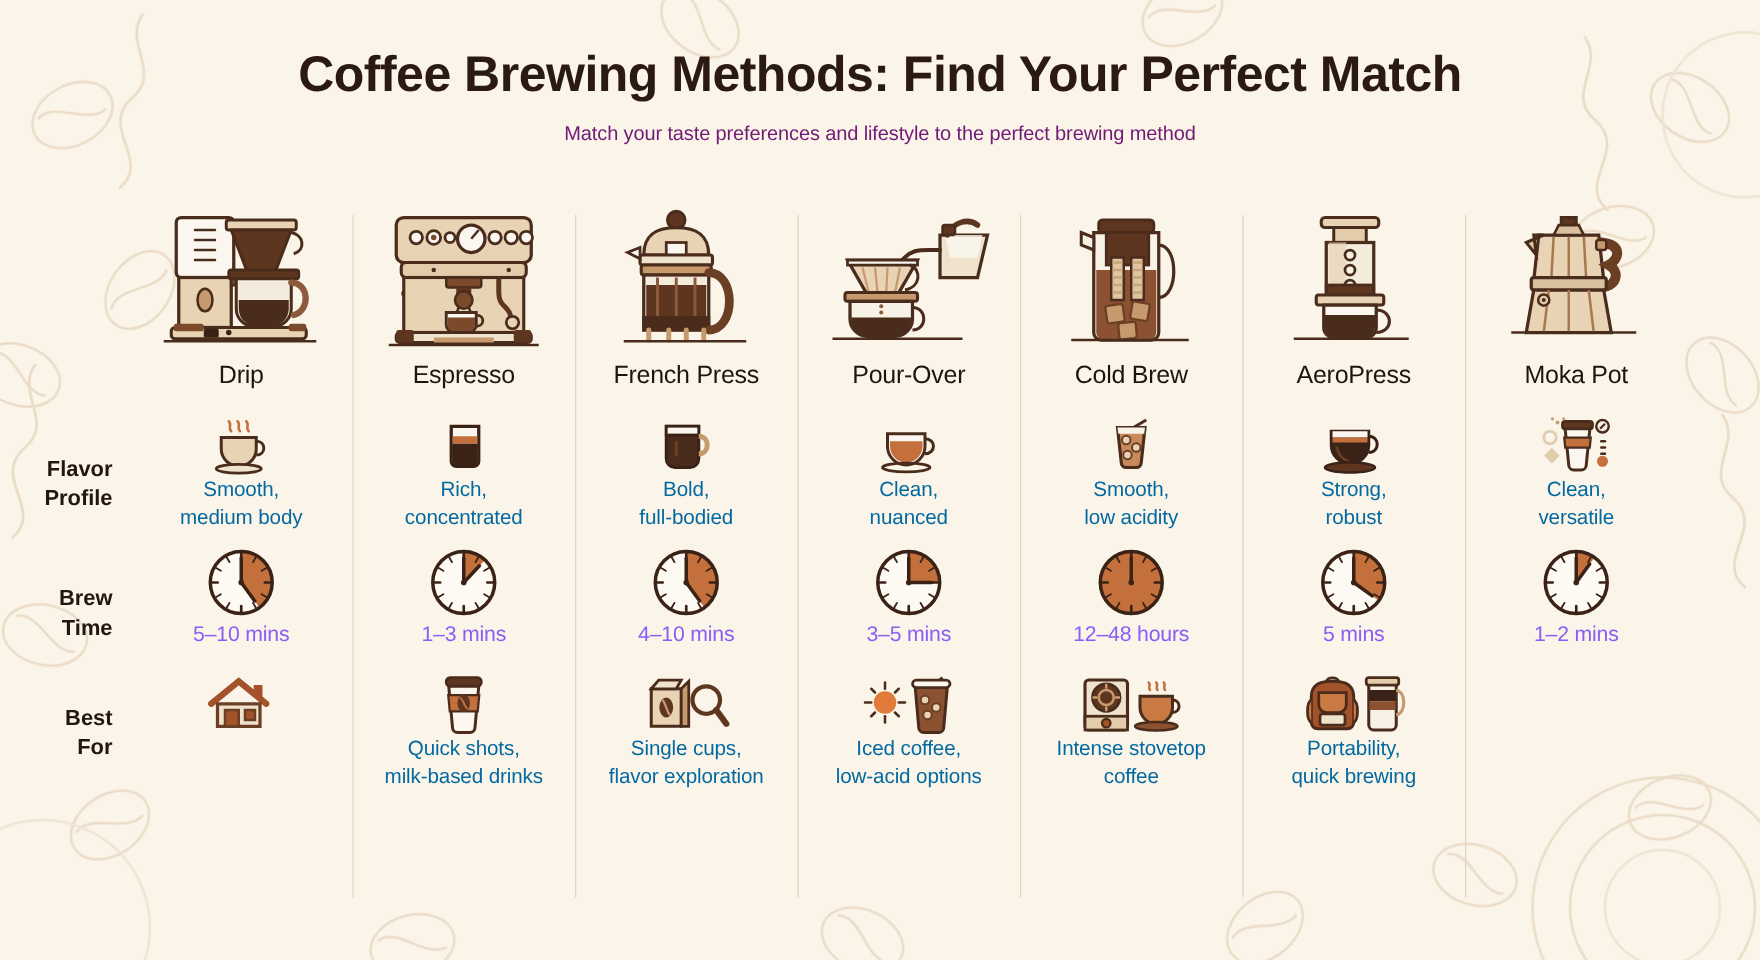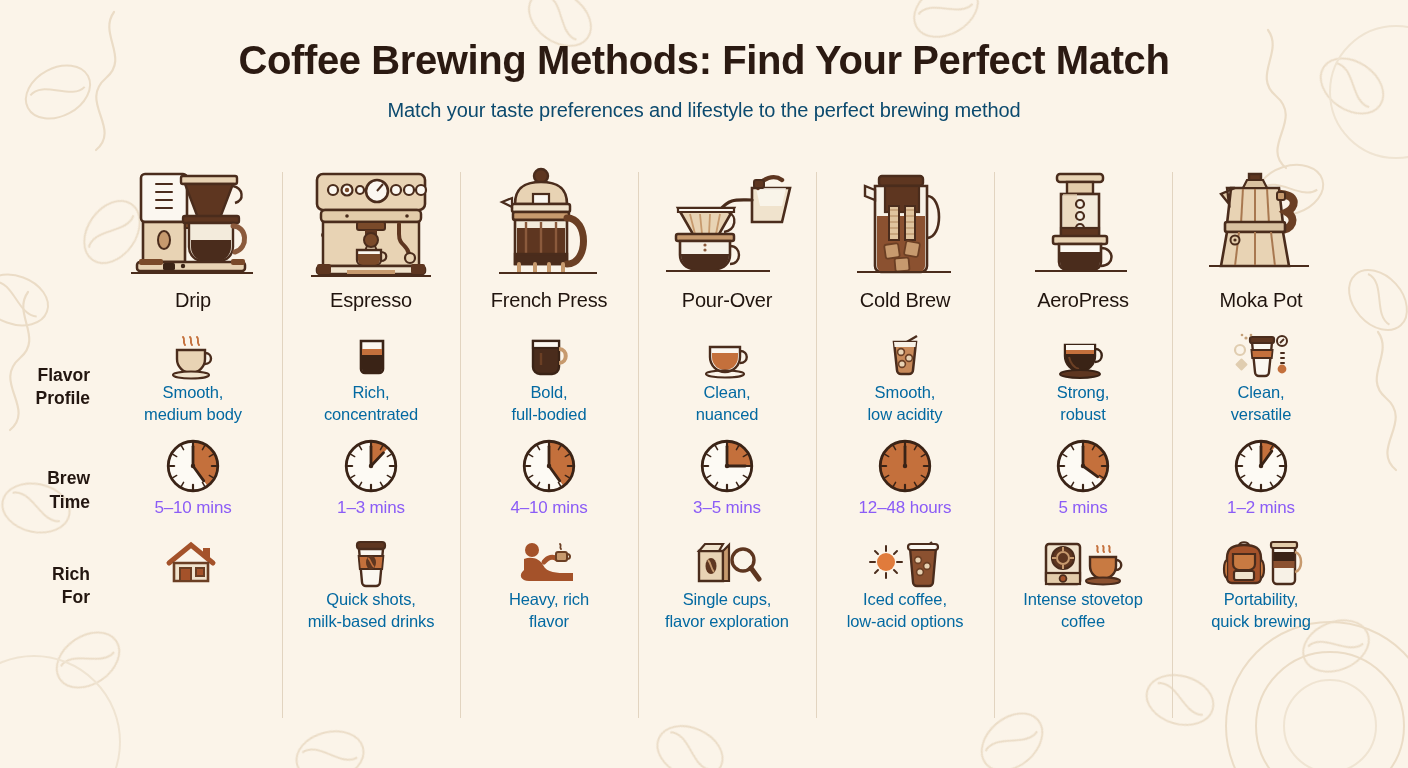--- a/index.html
+++ b/index.html
@@ -28,22 +28,22 @@
 
   
   .header { text-align: center; padding-top: 38px; }
   .title {
     font-size: 40px;
     font-weight: bold;
     color: #2B1A12;
     letter-spacing: -0.4px;
   }
   .subtitle {
-    font-size: 20px;
-    color: #0c4a6e;
+    font-size: 16px;
+    color: #701a75;
     margin-top: 16px;
     letter-spacing: -0.1px;
   }
 
   
   .grid {
     position: absolute;
     left: 0; top: 166px;
     width: 1408px;
     height: 552px;
@@ -692,21 +692,21 @@
               <line x1="26" y1="26" x2="26" y2="8" stroke="#3A2316" stroke-width="2.6" stroke-linecap="round"></line>
               <line x1="26" y1="26" x2="35.992349288972044" y2="12.246711095625894" stroke="#3A2316" stroke-width="2.6" stroke-linecap="round"></line>
               <circle cx="26" cy="26" r="2.1" fill="#3A2316"></circle>
             </svg>
           </div>
       <div class="timeval">1–2 mins</div>
     </div>
 
     <div></div>
 
-    <div class="rowlabel" style="white-space:pre-line; align-items:flex-start; padding-top:20px;">Rich
+    <div class="rowlabel" style="white-space:pre-line; align-items:flex-start; padding-top:20px;">Best
 For</div>
 
     <div class="cell">
       <div class="icon-box">
         <svg width="56" height="46" viewBox="0 0 56 46">
           <path d="M4 22 L26 4 L48 22" fill="none" stroke="#A4522A" stroke-width="5" stroke-linecap="round"></path>
           <rect x="38" y="7" width="7" height="10" fill="#A4522A"></rect>
           <path d="M9 22 h34 v18 h-34 z" fill="#F0E3CD" stroke="#6B3F24" stroke-width="2.6"></path>
           <rect x="15" y="27" width="11" height="13" fill="#A4522A" stroke="#6B3F24" stroke-width="2"></rect>
           <rect x="31" y="27" width="8" height="8" fill="#A4522A" stroke="#6B3F24" stroke-width="2"></rect>
@@ -721,34 +721,20 @@
           <path d="M9 9 h24 l-3 33 a4 4 0 0 1 -4 4 h-10 a4 4 0 0 1 -4 -4 z" fill="#FBF7F0" stroke="#4A2C1C" stroke-width="2.4"></path>
           <path d="M8.6 16 h24.8 l-1.2 13 h-22.4 z" fill="#C4703C" stroke="#4A2C1C" stroke-width="1.8"></path>
           <ellipse cx="21" cy="22.5" rx="5" ry="7" fill="#5E3620"></ellipse>
           <path d="M18 18 c3 2 3 7 6 9" fill="none" stroke="#C4703C" stroke-width="1.6"></path>
         </svg>
       </div>
       <div class="caption">Quick shots,
 milk-based drinks</div>
     </div>
 
-    <div class="cell">
-      <div class="icon-box">
-        <svg width="66" height="46" viewBox="0 0 66 46">
-          <circle cx="16" cy="9" r="7" fill="#A4522A"></circle>
-          <path d="M8 18 c8 -3 16 0 19 6 c4 8 14 8 24 8 h6 v8 h-44 c-8 0 -11 -6 -5 -11 z" fill="#A4522A"></path>
-          <path d="M28 21 c4 -5 9 -6 13 -3" fill="none" stroke="#A4522A" stroke-width="5" stroke-linecap="round"></path>
-          <rect x="40" y="11" width="11" height="9" rx="2" fill="#C79A6E" stroke="#6B3F24" stroke-width="2"></rect>
-          <path d="M51 13 c4 0 4 5 0 5" fill="none" stroke="#6B3F24" stroke-width="2"></path>
-          <path d="M45 8 c-2 -2 1 -3 -1 -5" fill="none" stroke="#6B3F24" stroke-width="1.8" stroke-linecap="round"></path>
-        </svg>
-      </div>
-      <div class="caption">Heavy, rich
-flavor</div>
-    </div>
 
     <div class="cell">
       <div class="icon-box">
         <svg width="72" height="46" viewBox="0 0 72 46">
           <path d="M8 10 h24 v30 h-24 z" fill="#E8D3B4" stroke="#4A2C1C" stroke-width="2.4"></path>
           <path d="M8 10 l6 -7 h18 l-4 7 z" fill="#F0E3CD" stroke="#4A2C1C" stroke-width="2.2"></path>
           <path d="M32 10 l6 -6 v36 h-6 z" fill="#C79A6E" stroke="#4A2C1C" stroke-width="2.2"></path>
           <ellipse cx="20" cy="25" rx="5.5" ry="8" fill="#5E3620"></ellipse>
           <path d="M17 19 c3 3 3 9 6 12" fill="none" stroke="#C79A6E" stroke-width="1.8"></path>
           <circle cx="52" cy="19" r="11" fill="none" stroke="#5E3620" stroke-width="3.4"></circle>

